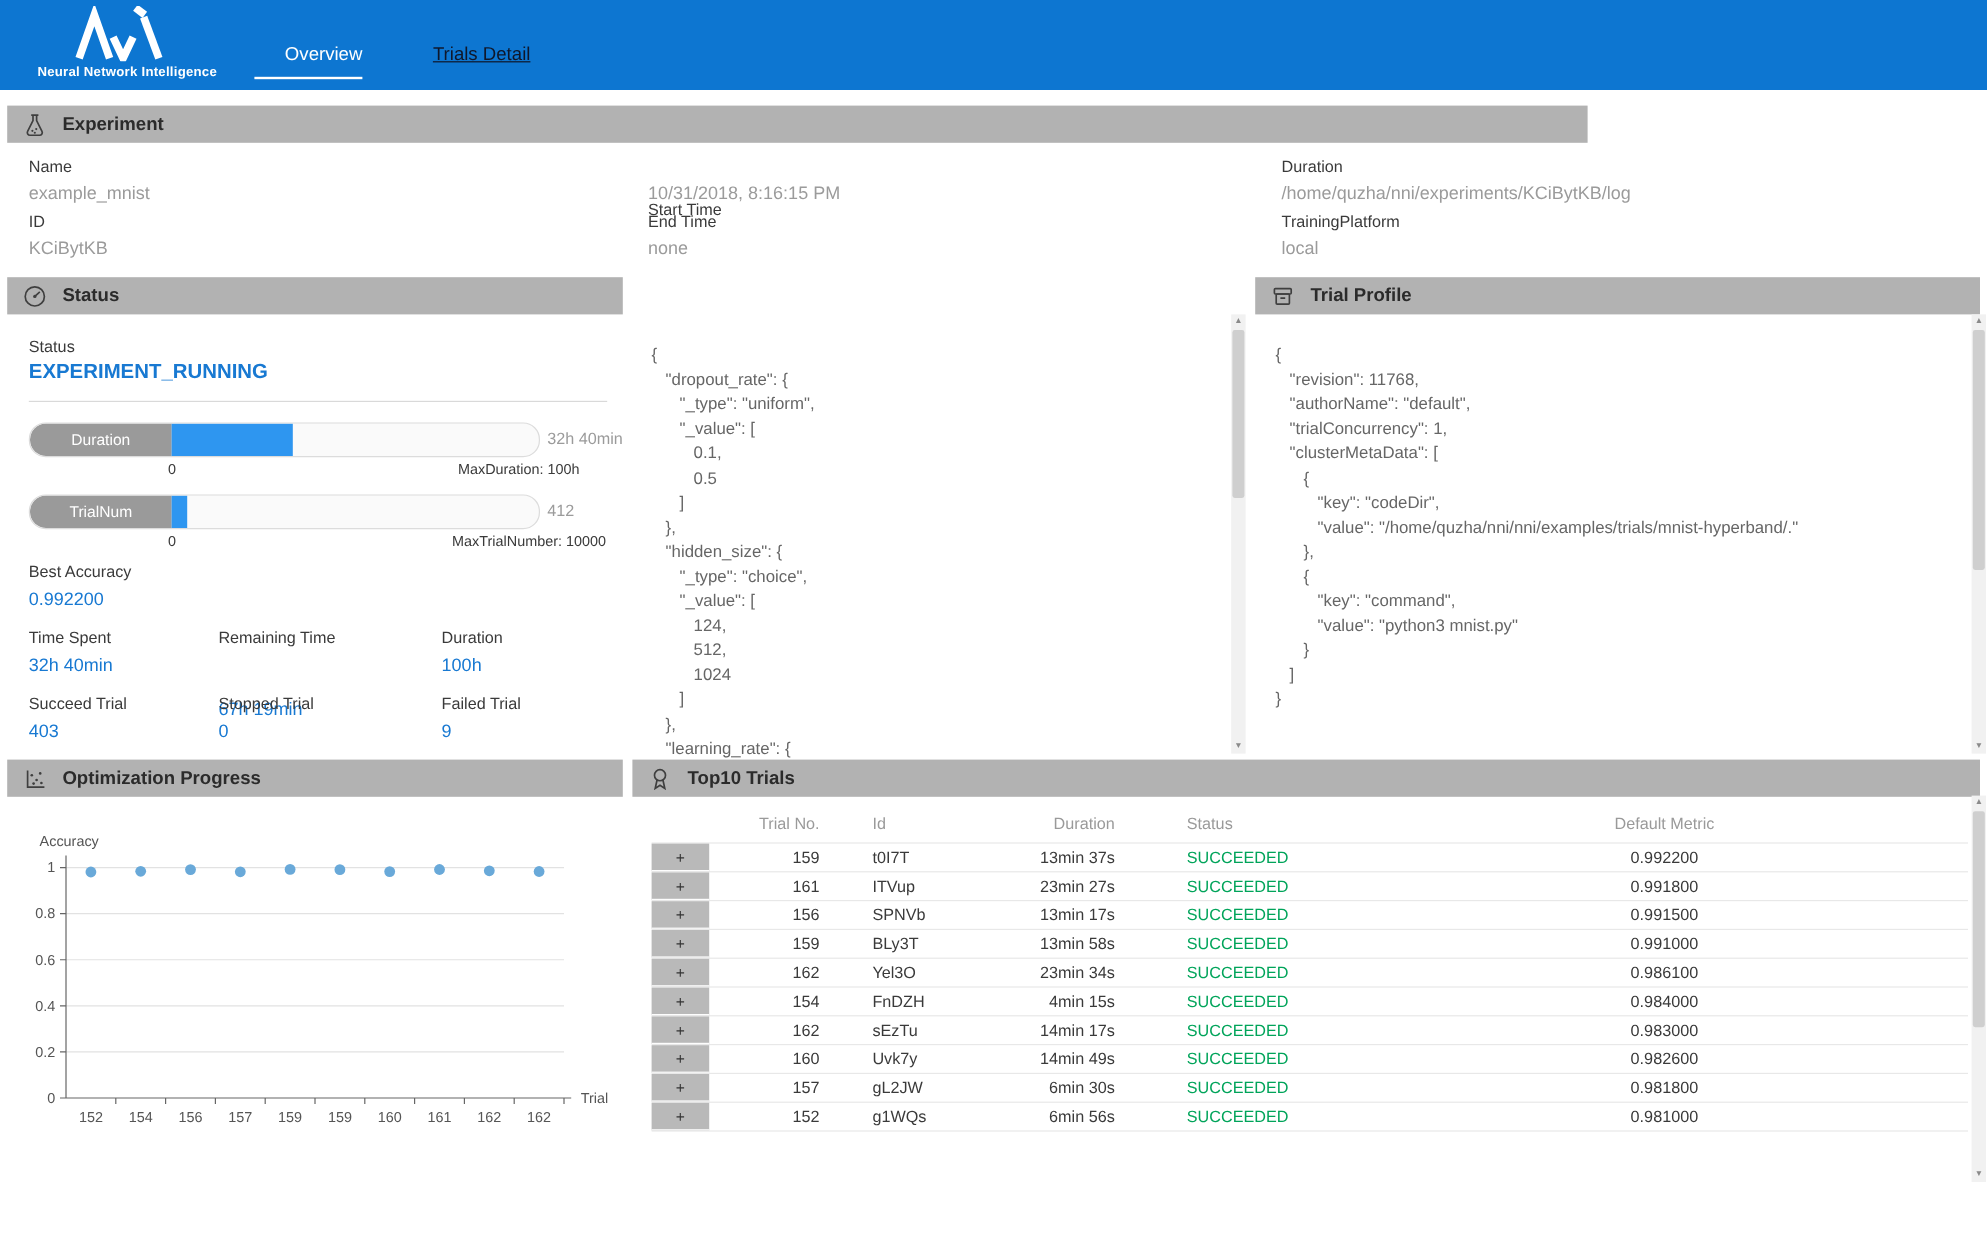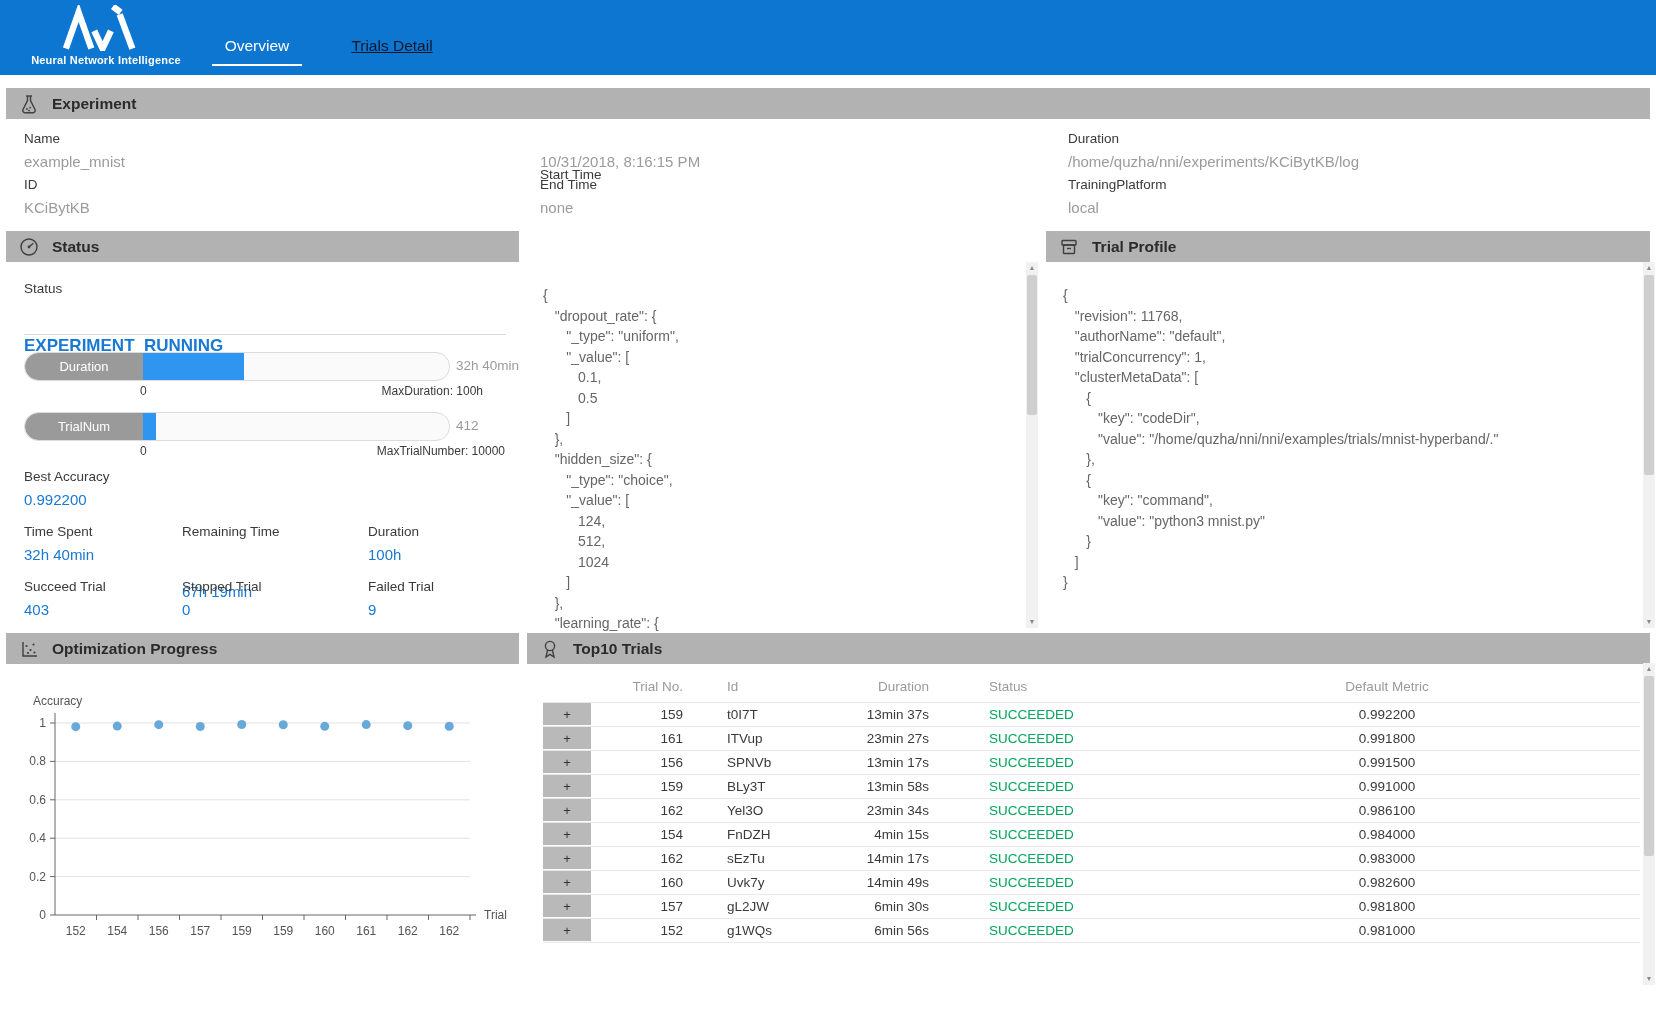--- a/index.html
+++ b/index.html
@@ -4,42 +4,42 @@
 <style>
   html,body{margin:0;padding:0;background:#fff;}
   .page{position:relative;width:1656px;height:1030px;overflow:hidden;background:#fff;
         font-family:"Liberation Sans","DejaVu Sans",sans-serif;}
 
   
   .topbar{position:absolute;left:0;top:0;width:1656px;height:75px;background:#0d76d1;}
   .logo{position:absolute;left:62px;top:5px;width:88px;height:46px;}
   .brand-text{position:absolute;left:8px;top:54px;width:196px;text-align:center;color:#fff;
               font-size:11px;font-weight:700;letter-spacing:.2px;}
-  .tab{position:absolute;top:37px;text-align:center;font-size:15.5px;cursor:pointer;}
+  .tab{position:absolute;top:37px;text-align:right;font-size:15.5px;cursor:pointer;}
   .tab-overview{left:212px;width:90px;color:#fff;padding-bottom:9px;border-bottom:2px solid #fff;}
   .tab-trials{left:342px;width:100px;color:#0f172a;text-decoration:underline;}
 
   
   .section-bar{position:absolute;height:31px;background:#b2b2b2;display:flex;align-items:center;}
   .bar-icon{margin-left:12px;width:22px;height:22px;flex:none;}
   .bar-title{margin-left:12px;font-size:15.5px;font-weight:600;color:#2b2b2b;}
-  #bar-experiment{left:6px;top:88px;width:1644px;}
+  #bar-experiment{left:6px;top:88px;width:1317px;}
   #bar-status{left:6px;top:231px;width:513px;}
   #bar-search{left:527px;top:231px;width:511px;}
   #bar-profile{left:1046px;top:231px;width:604px;}
   #bar-opt{left:6px;top:633px;width:513px;}
   #bar-top{left:527px;top:633px;width:1123px;}
 
   
   .f-label{position:absolute;font-size:13.5px;color:#3a3a3a;}
   .f-value{position:absolute;font-size:15px;color:#9b9b9b;}
   .f-blue{position:absolute;font-size:15px;color:#1879d2;}
 
   
-  .status-running{position:absolute;left:24px;top:300px;font-size:17px;font-weight:700;color:#1879d2;margin-top:36px;}
+  .status-running{position:absolute;left:24px;top:300px;font-size:17px;font-weight:700;color:#1879d2;}
   .divider{position:absolute;left:24px;top:334px;width:482px;height:1px;background:#d9d9d9;}
   .ptrack{position:absolute;left:24px;width:424px;height:27px;border:1px solid #dcdcdc;border-radius:14px;
           background:#fafafa;overflow:hidden;}
   .plabel{position:absolute;left:0;top:0;width:118px;height:27px;background:#9a9a9a;color:#fff;
           font-size:13px;text-align:center;line-height:27px;border-radius:14px 0 0 14px;}
   .pinner{position:absolute;left:118px;top:0;right:0;bottom:0;}
   .pfill{height:100%;background:#2e96f0;}
   .pvalue{position:absolute;left:456px;font-size:13.5px;color:#9b9b9b;}
   .psub{position:absolute;font-size:12px;color:#3a3a3a;}
 

